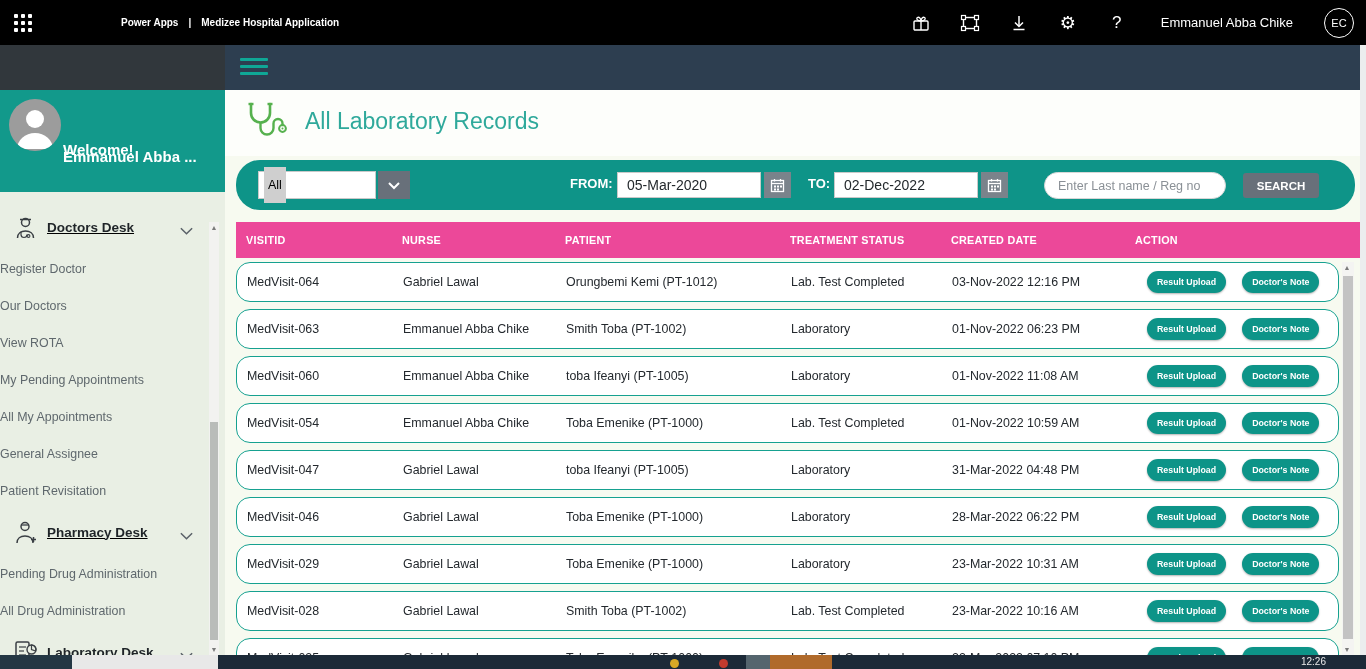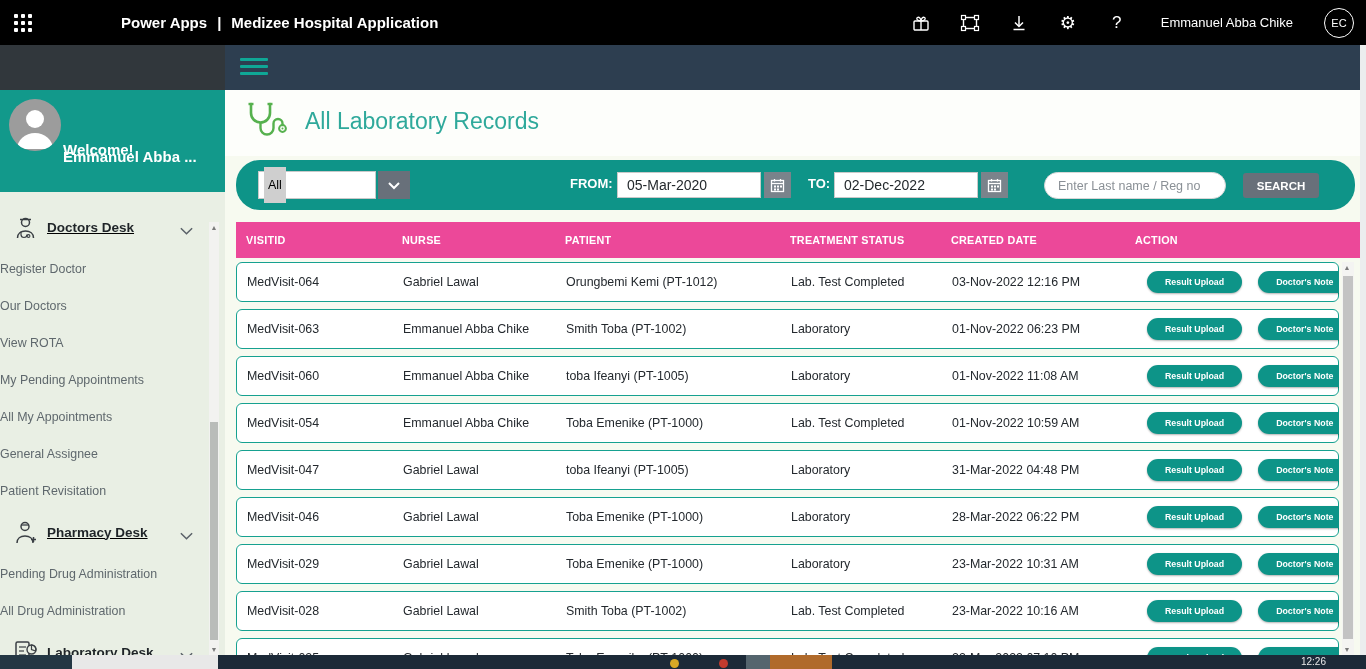--- a/index.html
+++ b/index.html
@@ -5,21 +5,21 @@
   * { margin:0; padding:0; box-sizing:border-box; }
   html,body { background:#fff; }
   body { font-family:"Liberation Sans", sans-serif; }
   #screen { position:relative; width:1366px; height:669px; overflow:hidden; background:#f7faf0; }
 
   
   .topbar { position:absolute; left:0; top:0; width:1366px; height:45px; background:#000; display:flex; align-items:center; color:#fff; }
   .waffle { width:45px; height:45px; display:flex; align-items:center; justify-content:center; cursor:pointer; }
   .waffle-grid { display:grid; grid-template-columns:repeat(3,4px); grid-template-rows:repeat(3,4px); gap:3px; }
   .waffle-grid i { width:4px; height:4px; background:#fff; border-radius:1px; }
-  .brand { display:flex; gap:10px; margin-left:76px; font-weight:bold; font-size:15px;align-items:flex-end; }
+  .brand { display:flex; gap:10px; margin-left:76px; font-weight:bold; font-size:10px;align-items:flex-end; }
   .topbar-right { margin-left:auto; display:flex; align-items:center; gap:27px; padding-right:12px; }
   .tb-icon { width:22px; height:22px; display:flex; align-items:center; justify-content:center; cursor:pointer; color:#fff; }
   .tb-icon svg { display:block; }
   .gear-glyph { font-family:"DejaVu Sans", sans-serif; font-size:18px; line-height:1; }
   .help-glyph { font-size:17px; font-weight:normal; }
   .tb-user { font-size:13px; margin-left:6px; }
   .tb-avatar { width:30px; height:30px; border:1.6px solid #fff; border-radius:50%; display:flex; align-items:center; justify-content:center; font-size:11px; margin-left:4px; cursor:pointer; }
 
   
   .navbar { position:absolute; left:0; top:45px; width:1366px; height:45px; background:#2d3e50; }
@@ -59,24 +59,24 @@
   .f-label { position:absolute; color:#fff; font-weight:bold; font-size:13px; top:16px; }
   .date-input { position:absolute; top:12px; width:144px; height:26px; background:#fff; border:1px solid #c9c9c9; font-size:14px; color:#23282c; display:flex; align-items:center; padding-left:9px; }
   .cal-btn { position:absolute; top:12px; width:27px; height:26px; background:#7a838b; display:flex; align-items:center; justify-content:center; cursor:pointer; }
   .search-input { position:absolute; left:808px; top:12px; width:182px; height:27px; background:#fff; border:1px solid #d7d7d7; border-radius:14px; font-size:12.5px; color:#8a9096; display:flex; align-items:center; padding-left:13px; }
   .search-btn { position:absolute; left:1007px; top:13px; width:76px; height:25px; background:#68707a; color:#fff; border:none; border-radius:3px; font-weight:bold; font-size:11.5px; font-family:"Liberation Sans",sans-serif; cursor:pointer; }
 
   .thead { position:absolute; left:11px; top:132px; width:1220px; height:36px; background:#ec4899; display:grid; grid-template-columns:156px 163px 225px 161px 184px 1fr; align-items:center; padding-left:10px; }
   .th { color:#fff; font-weight:bold; font-size:10.8px; letter-spacing:.25px; }
 
   .rows { position:absolute; left:11px; top:172px; width:1103px; height:393px; overflow:hidden; }
-  .row-card { height:40px; margin-bottom:7px; background:#fff; border:1.5px solid #16a190; border-radius:6px; display:grid; grid-template-columns:156px 163px 225px 161px 184px 1fr; align-items:center; padding-left:10px; }
+  .row-card { height:40px; margin-bottom:7px; background:#fff; border:1.5px solid #16a190; border-radius:14px; display:grid; grid-template-columns:156px 163px 225px 161px 184px 1fr; align-items:center; padding-left:10px; }
   .cell { font-size:12.4px; color:#24292e; white-space:nowrap; }
   .c-action { display:flex; gap:16px; padding-left:11px; }
-  .pill { background:#0d9488; color:#fff; border:none; border-radius:11px; font-weight:bold; font-size:8.8px; font-family:"Liberation Sans",sans-serif; padding:6px 18px; cursor:pointer; box-shadow:0 1px 2px rgba(0,0,0,.3); white-space:nowrap; }
+  .pill { background:#0d9488; color:#fff; border:none; border-radius:11px; font-weight:bold; font-size:8.8px; font-family:"Liberation Sans",sans-serif; padding:6px 10px; cursor:pointer; box-shadow:0 1px 2px rgba(0,0,0,.3); white-space:nowrap; }
 
   .table-scrollbar { position:absolute; left:1117px; top:172px; width:12px; height:393px; background:#f4f4f2; }
   .table-scrollbar .thumb { position:absolute; left:1px; width:10px; top:14px; height:363px; background:#c3c3c3; }
   .edge-strip { position:absolute; left:1360px; top:45px; width:6px; height:610px; background:#ebedee; }
 
   
   .taskbar { position:absolute; left:0; top:655px; width:1366px; height:14px; background:#1c2a38; }
   .tk-left { position:absolute; left:0; top:0; width:72px; height:14px; background:#243744; }
   .tk-light { position:absolute; left:72px; top:0; width:146px; height:14px; background:#e8e8e8; }
   .tk-dot { position:absolute; top:4px; width:9px; height:9px; border-radius:50%; }

